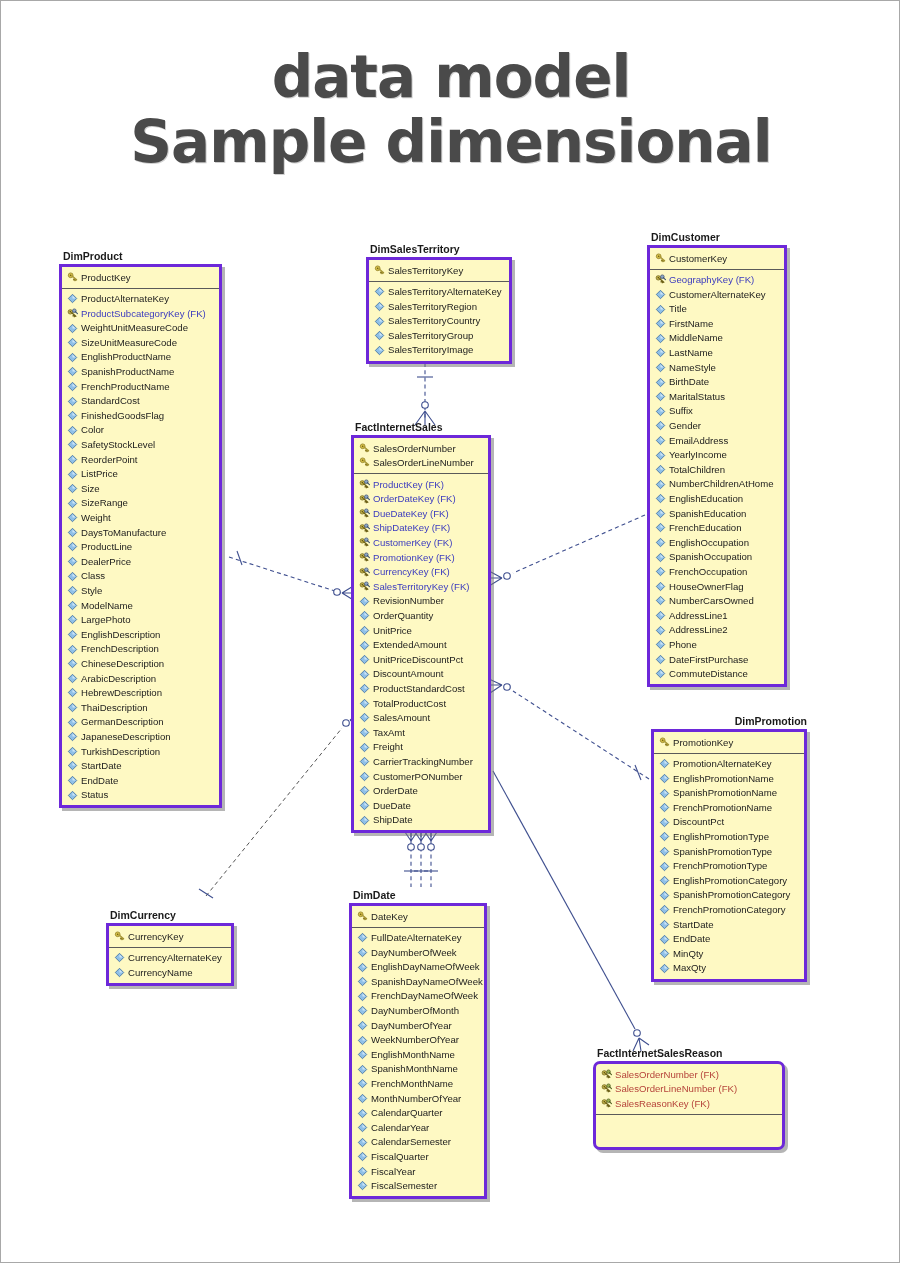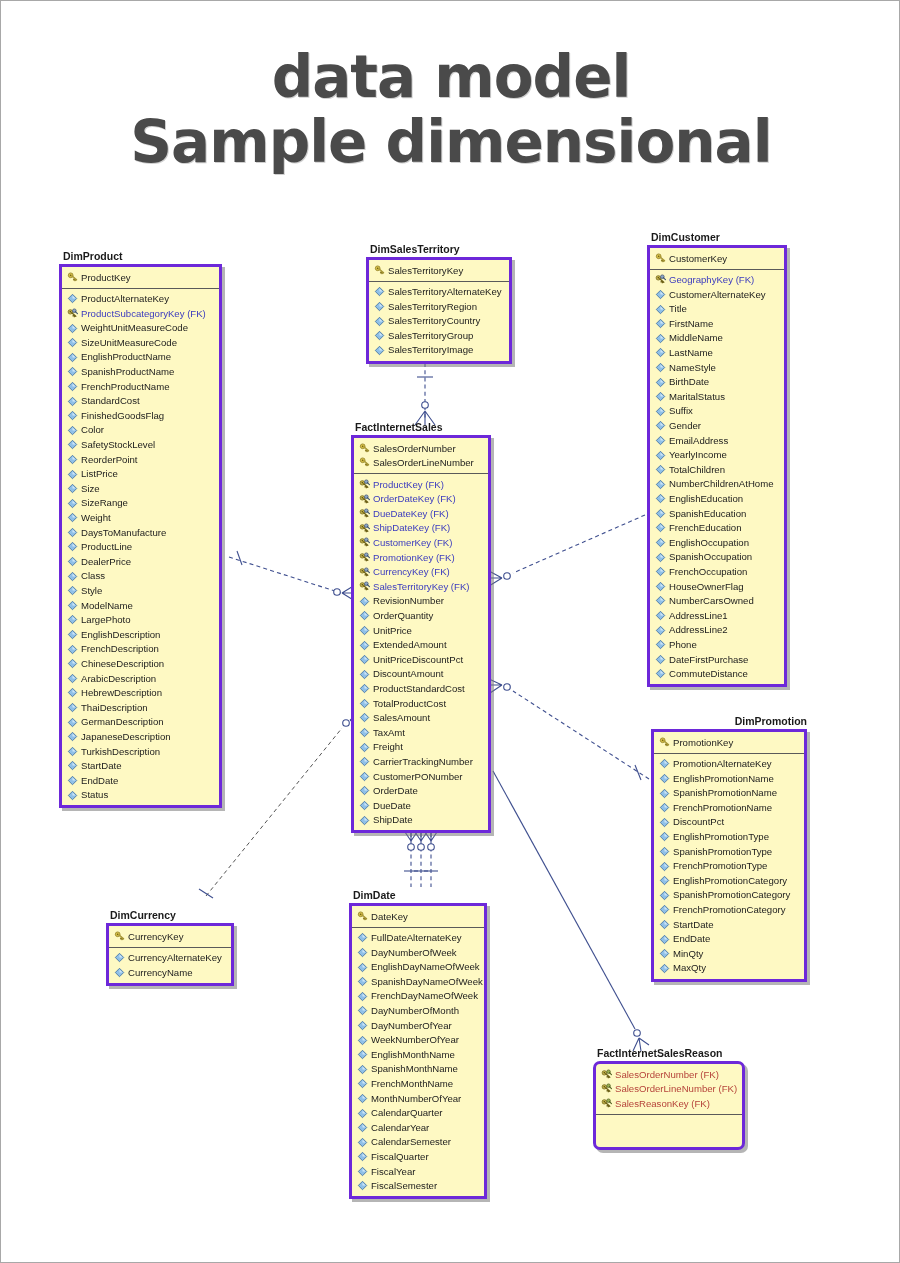--- a/index.html
+++ b/index.html
@@ -1223,21 +1223,21 @@
             <div class="row">
               <span class="ico attr"><svg viewBox="0 0 12 12" width="11" height="11">
                   <path d="M6 1.4 L10.6 6 L6 10.6 L1.4 6 Z" fill="#8fc0e8" stroke="#3f6f9f" stroke-width="0.9"></path>
                   <path d="M6 2.6 L9.4 6 L6 6 Z" fill="#cfe6f7"></path>
                 </svg></span>
               <span class="lbl">FiscalSemester</span>
             </div>
           </div>
         </div>
       </div>
-      <div class="entity rounded" style="left: 592px; top: 1046px; width: 152px;">
+      <div class="entity rounded" style="left: 592px; top: 1046px; width: 192px;">
         <div class="entity-title">FactInternetSalesReason</div>
         <div class="entity-box">
           <div class="pk-section">
             <div class="row red">
               <span class="ico redkey">
                 <svg viewBox="0 0 12 12" width="11" height="11">
                   <circle cx="3.6" cy="4.2" r="2.4" fill="#c9b84a" stroke="#6b5f14" stroke-width="0.8"></circle>
                   <circle cx="3.6" cy="4.2" r="0.8" fill="#4d4410"></circle>
                   <path d="M5.2 5.2 L9.6 9.0 M7.6 7.3 L6.6 8.6 M8.8 8.3 L7.9 9.5" stroke="#6b5f14" stroke-width="1.4" fill="none" stroke-linecap="round"></path>
                   <circle cx="8.2" cy="3.0" r="2.0" fill="#9ab04f" stroke="#4f5e20" stroke-width="0.8"></circle>

